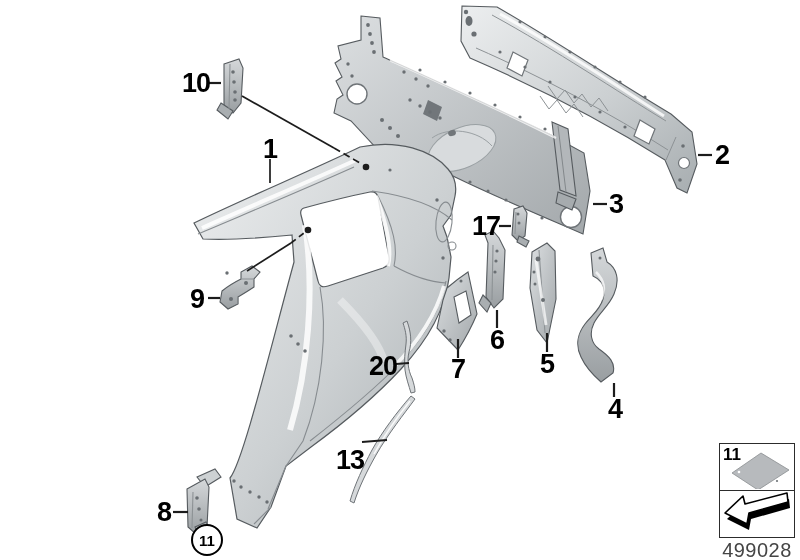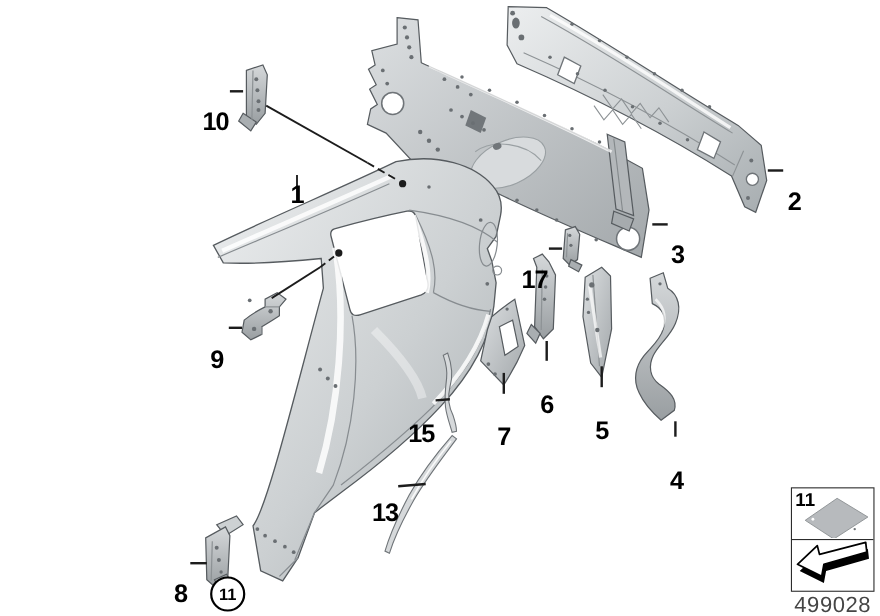--- a/index.html
+++ b/index.html
@@ -3,22 +3,22 @@
 <meta charset="utf-8">
 <style>
   html,body{margin:0;padding:0;background:#ffffff;}
   .stage{
     position:relative;width:800px;height:560px;background:#ffffff;overflow:hidden;
     font-family:"Liberation Sans", sans-serif;
   }
   .art{position:absolute;left:0;top:0;}
   .callout{
     position:absolute;transform:translate(-50%,-50%);
-    font-weight:bold;font-size:23px;color:#000;letter-spacing:-1px;
-    line-height:1;cursor:pointer;user-select:none;margin-top:28px;
+    font-weight:bold;font-size:27px;color:#000;letter-spacing:-1px;
+    line-height:1;cursor:pointer;user-select:none;
   }
   .callout-circled{
     position:absolute;transform:translate(-50%,-50%);
     width:28px;height:28px;border:2.5px solid #000;border-radius:50%;
     display:flex;align-items:center;justify-content:center;
     font-weight:bold;font-size:15px;color:#000;background:#fff;cursor:pointer;
   }
   .legend{
     position:absolute;left:719px;top:443px;width:76px;height:95px;
     border:1.6px solid #2c2c2c;background:#fff;box-sizing:border-box;
@@ -314,22 +314,22 @@
   <div class="callout" style="left:722px;top:155px">2</div>
   <div class="callout" style="left:616px;top:204px">3</div>
   <div class="callout" style="left:615px;top:409px">4</div>
   <div class="callout" style="left:547px;top:364px">5</div>
   <div class="callout" style="left:497px;top:340px">6</div>
   <div class="callout" style="left:458px;top:369px">7</div>
   <div class="callout" style="left:164px;top:512px">8</div>
   <div class="callout" style="left:197px;top:299px">9</div>
   <div class="callout" style="left:196px;top:83px">10</div>
   <div class="callout" style="left:486px;top:226px">17</div>
-  <div class="callout" style="left:350px;top:438px">13</div>
-  <div class="callout" style="left:383px;top:366px">15</div>
+  <div class="callout" style="left:350px;top:460px">13</div>
+  <div class="callout" style="left:383px;top:366px">20</div>
 
   <div class="callout-circled" style="left:207px;top:540px">
     <span>11</span>
   </div>
 
   <div class="legend">
     <div class="legend-cell top">
       <span class="legend-num">11</span>
       <svg class="legend-svg" width="73" height="45" viewBox="0 0 73 45">
         <polygon points="12,29 41,9 69,26 38,46" fill="#b7babd" stroke="#8a8e91" stroke-width="0.8"></polygon>

